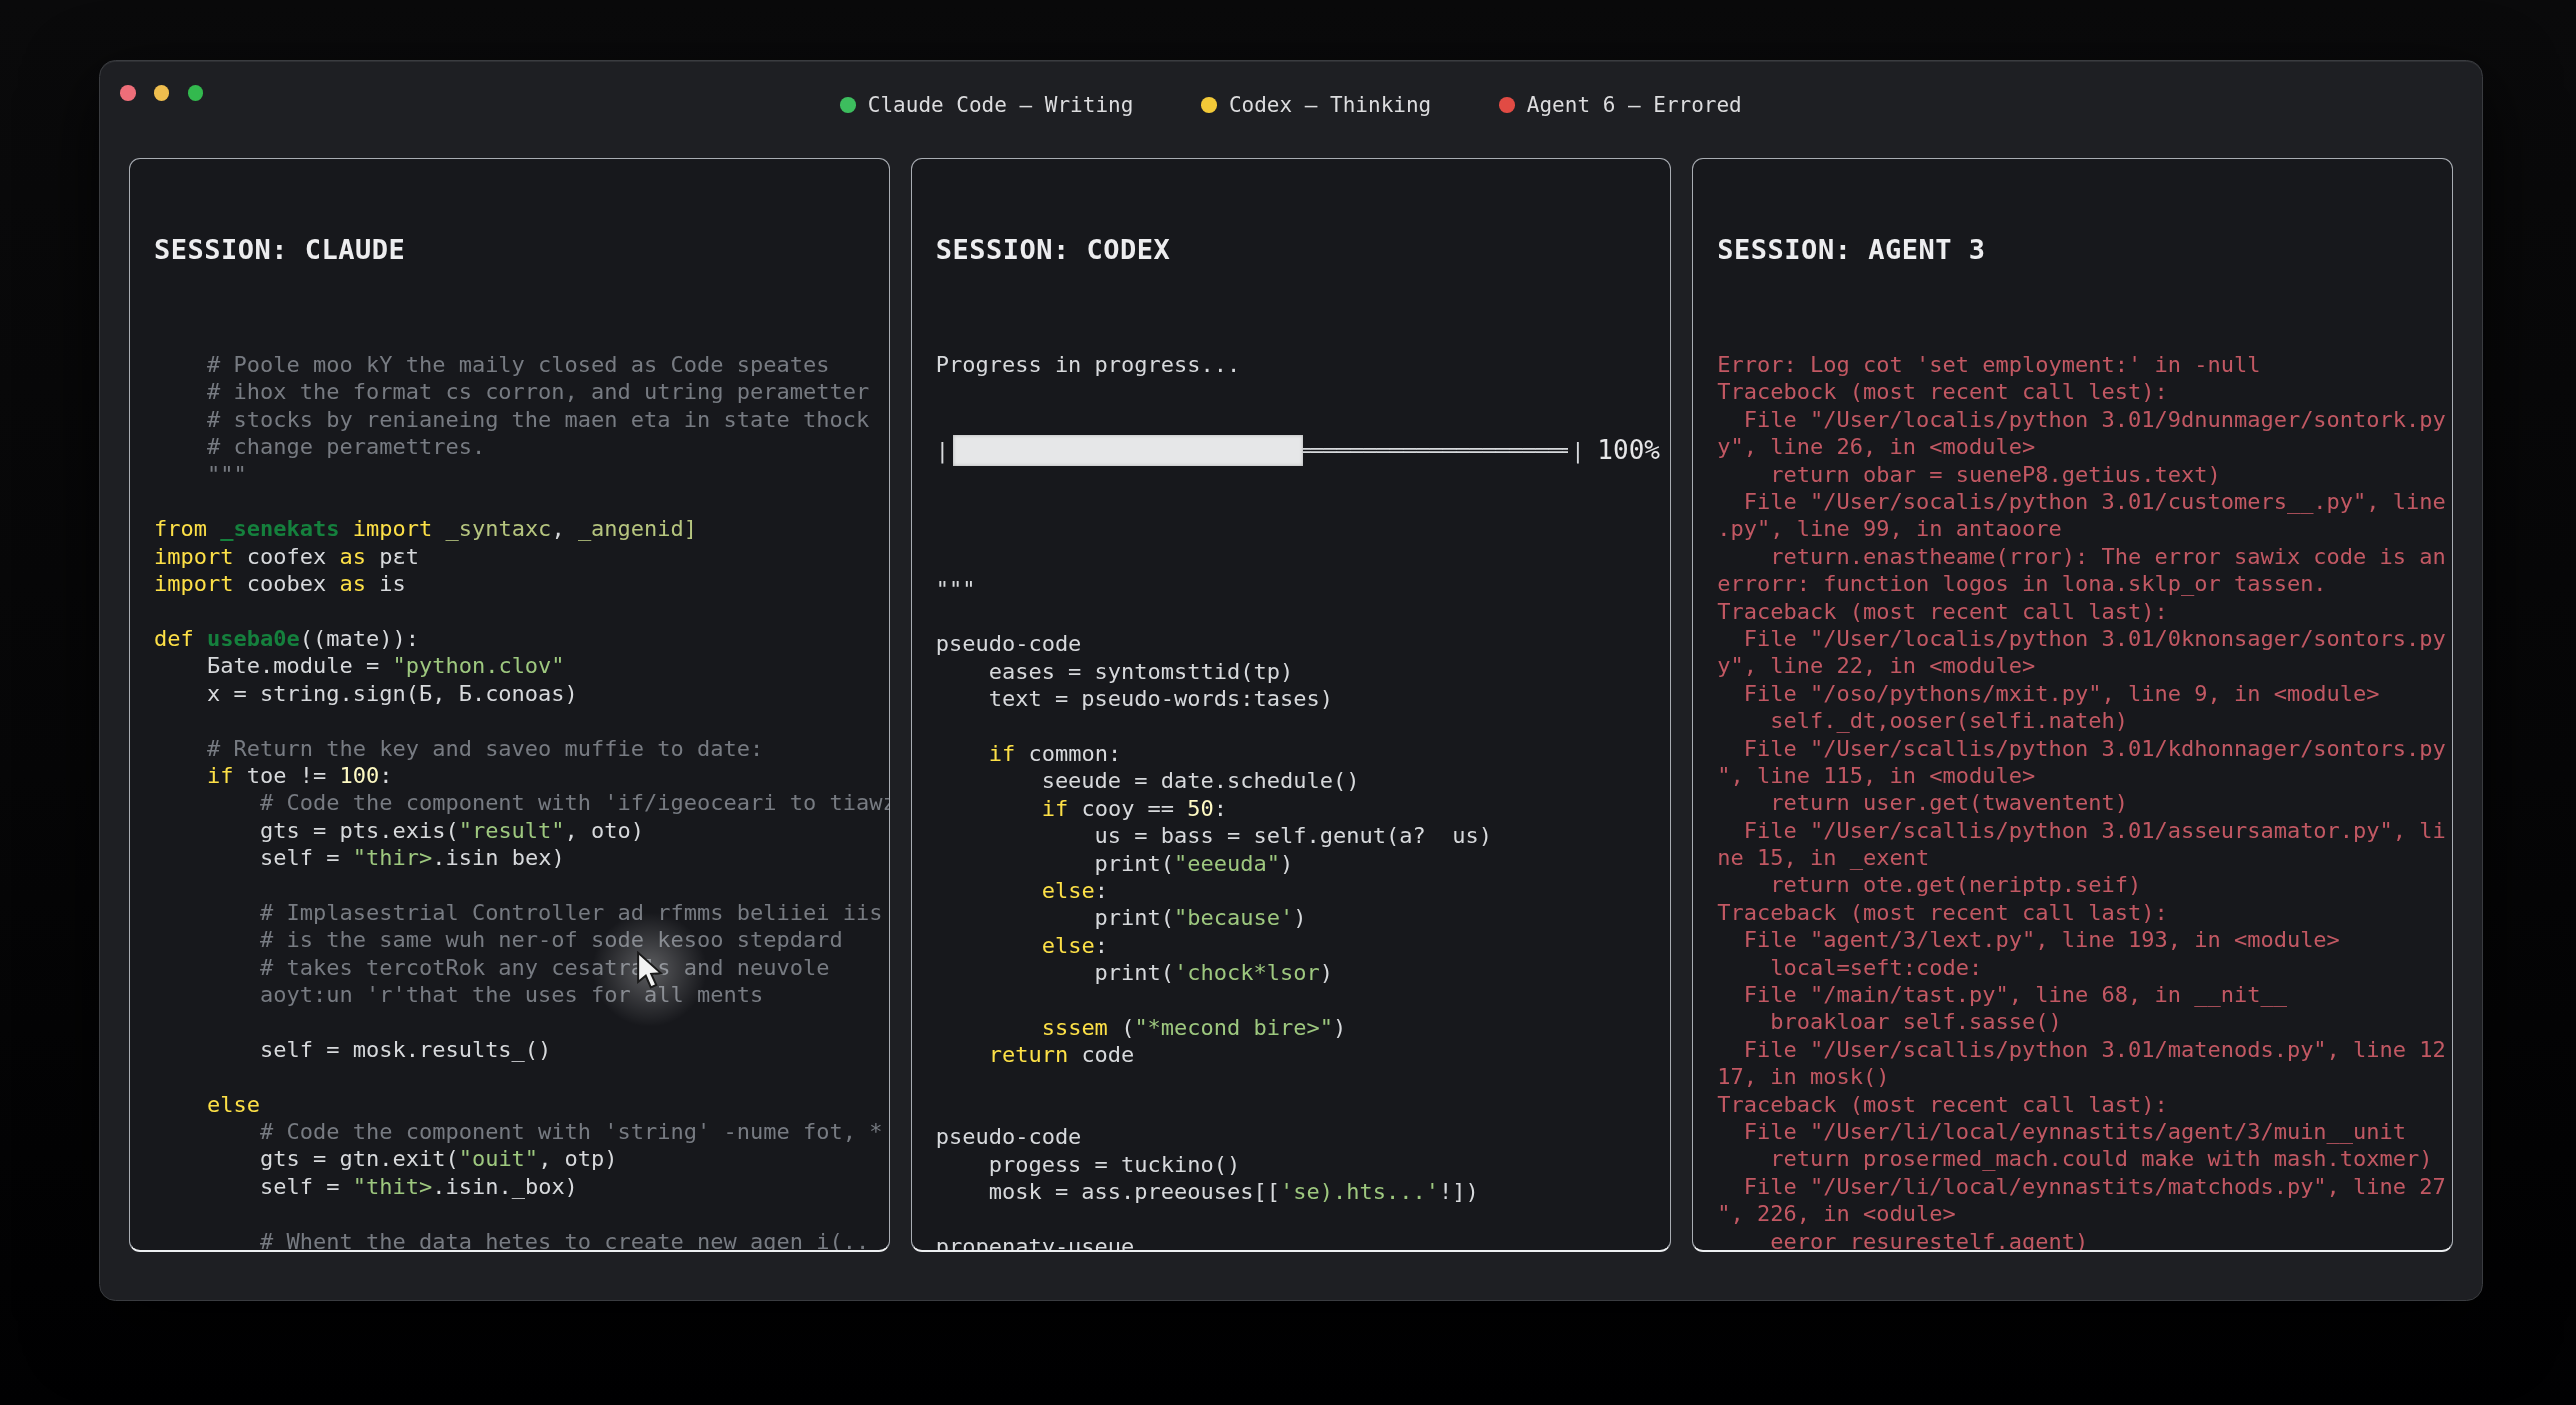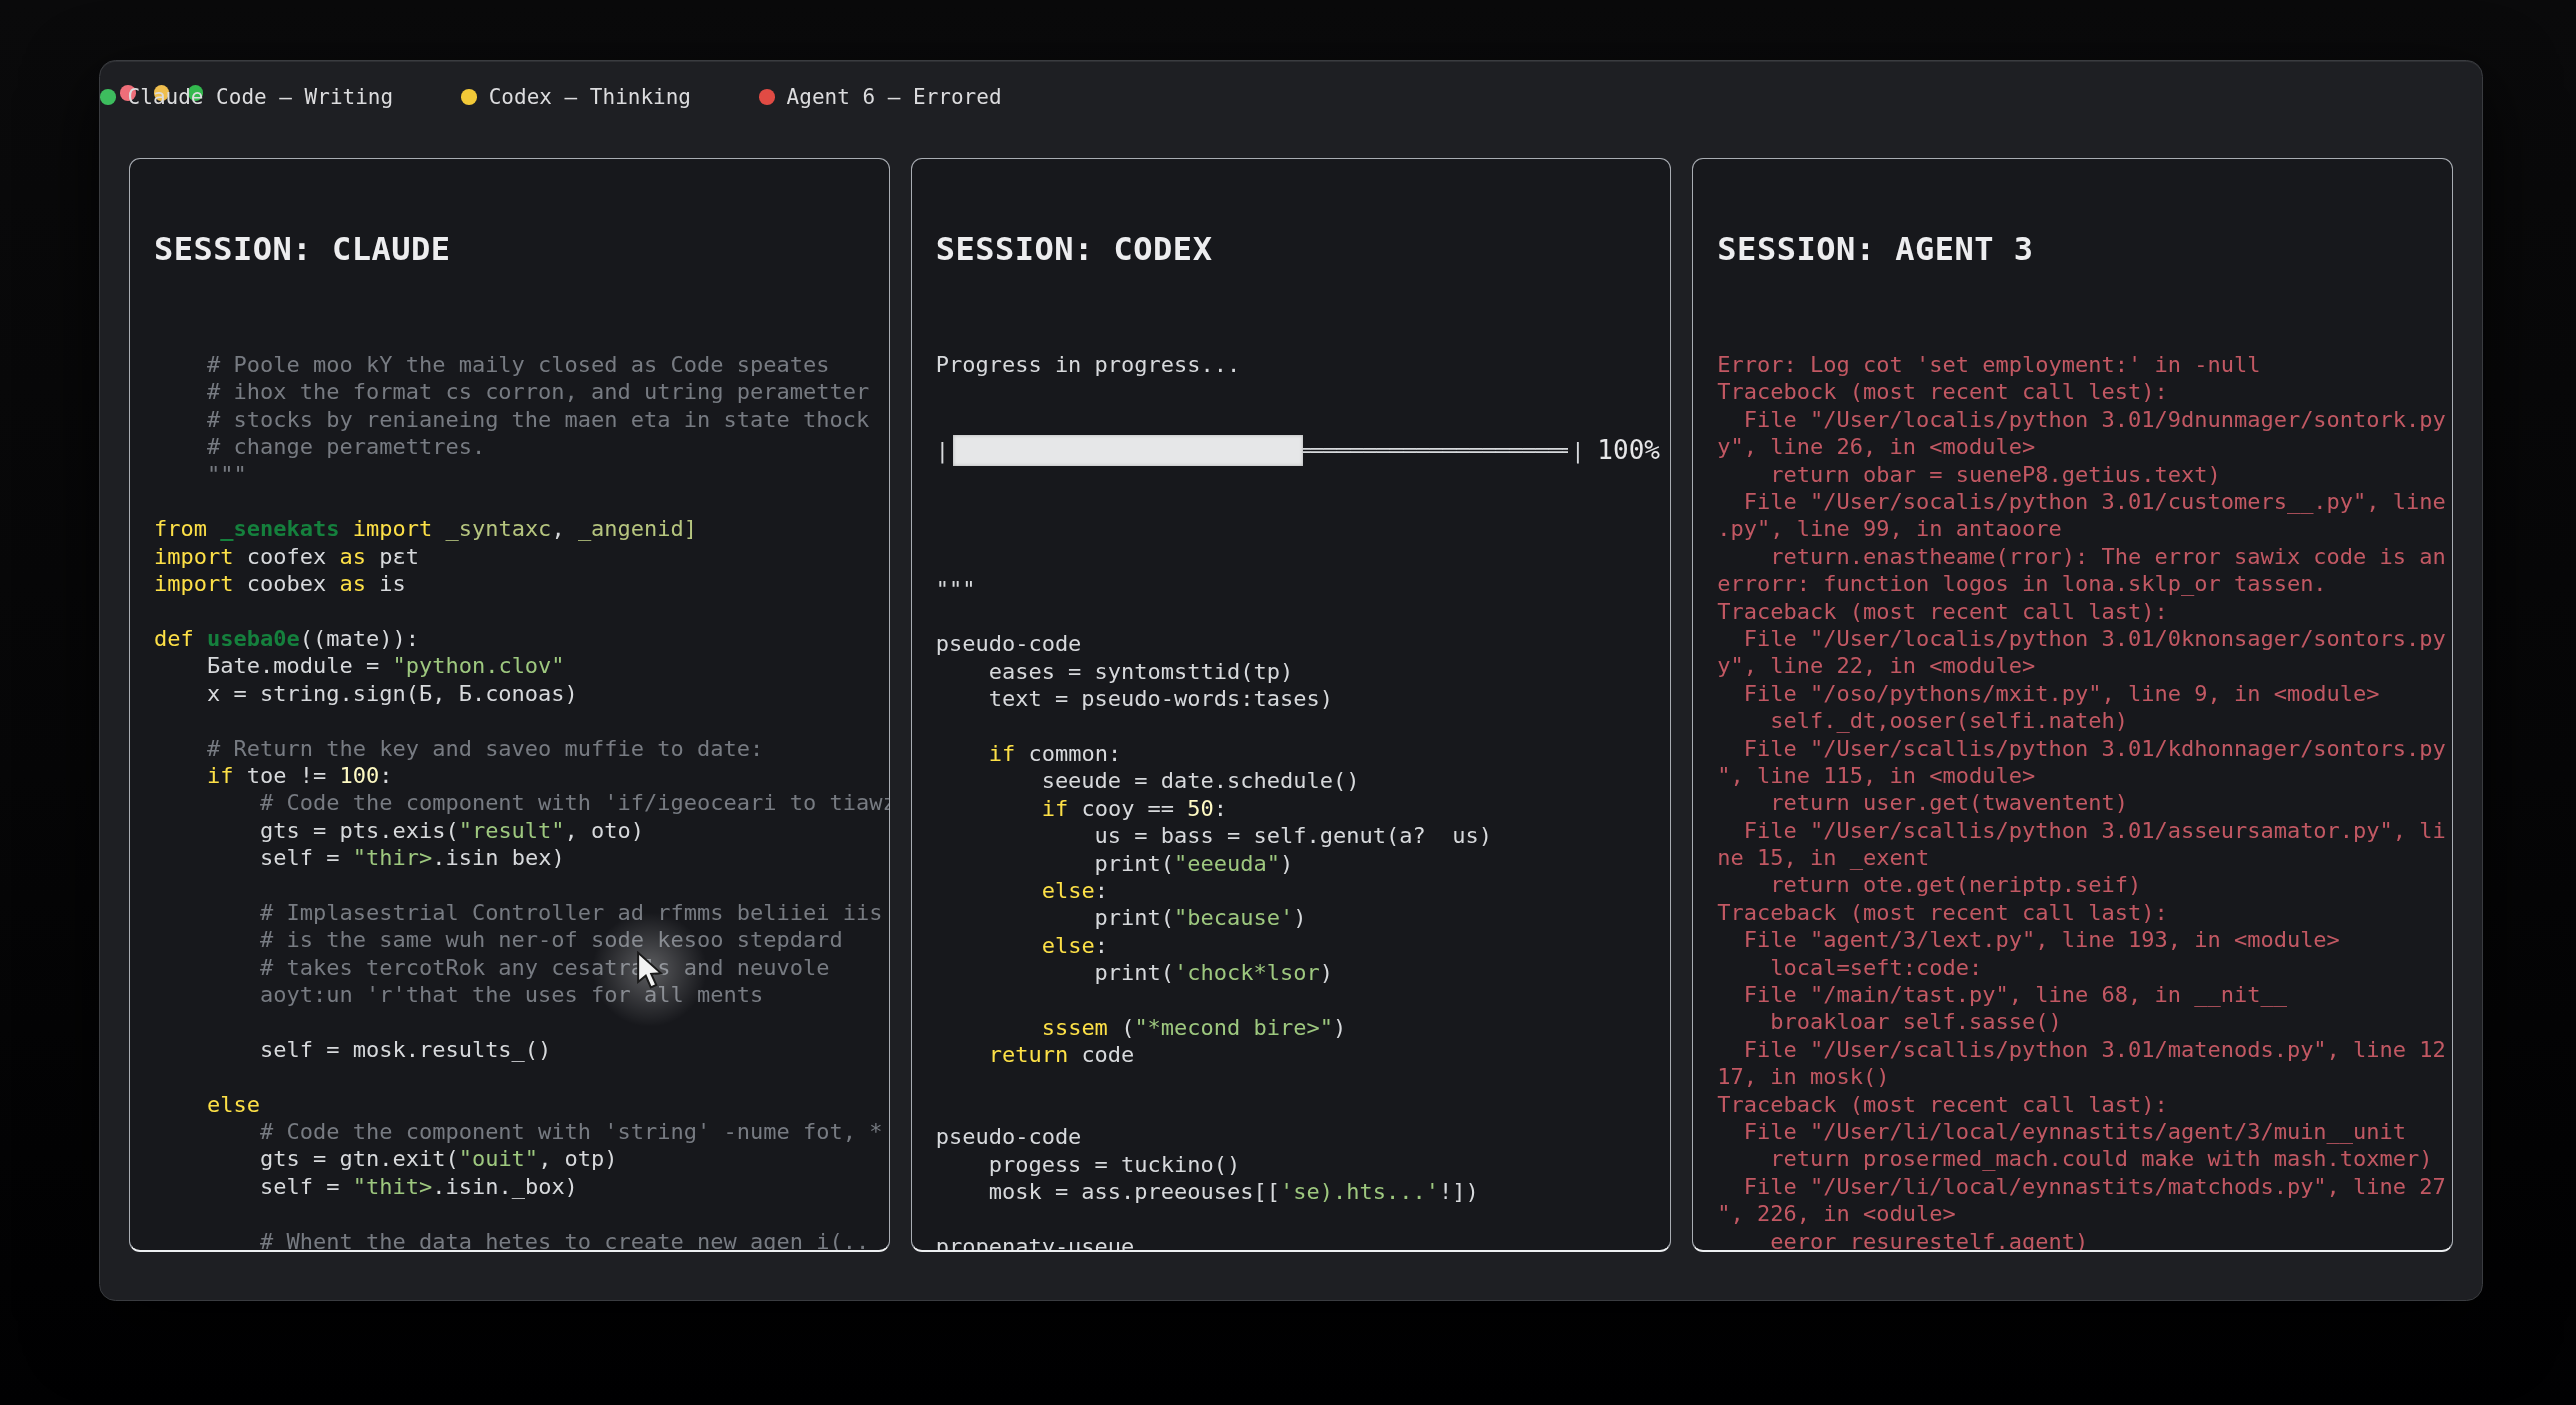--- a/index.html
+++ b/index.html
@@ -10,37 +10,37 @@
   }
   .window{
     position:absolute;left:99px;top:60px;width:2382px;height:1239px;
     background:#1e1f23;border:0.9px solid #3a3c40;border-radius:16.5px;
     box-shadow:0 24px 73px rgba(0,0,0,.8), inset 0 0.9px 0 rgba(255,255,255,.07);
   }
   .titlebar{position:relative;height:66px;}
   .traffic{position:absolute;left:20px;top:24px;display:flex;gap:18.3px;}
   .traffic span{width:15.6px;height:15.6px;border-radius:50%;display:block;}
   .statuses{
-    position:absolute;left:0;right:0;top:3px;height:66px;
-    display:flex;align-items:center;gap:68px;
+    position:absolute;left:0;right:0;top:11px;height:66px;
+    display:flex;align-items:center;justify-content:center;gap:68px;
   }
   .status{display:flex;align-items:center;gap:12px;color:#dcdcde;font-size:21px;}
   .status .dot{width:15.6px;height:15.6px;border-radius:50%;display:inline-block;}
   .panels{
     position:absolute;left:29px;right:29px;top:97px;bottom:48px;
     display:flex;gap:21px;
   }
   .panel{
     flex:1 1 0;min-width:0;background:#17181c;
     border:1.8px solid #a9adb3;border-bottom:2.7px solid #edeff1;border-radius:11px;
     padding:22px 24px;overflow:hidden;position:relative;
     font-size:22px;line-height:27.4px;color:#d7d9dc;white-space:pre;
   }
   .panel-title{
-    font-size:32px;line-height:27.4px;font-weight:bold;color:#ededef;
+    font-size:27px;line-height:27.4px;font-weight:bold;color:#ededef;
     letter-spacing:0.5px;margin:0 0 33px 0;
   }
   .line{height:27.4px;white-space:pre;}
   .tok-pl{color:#d7d9dc;}
   .tok-kw{color:#fde047;}
   .tok-cy{color:#15803d;font-weight:bold;}
   .tok-st{color:#9ec87f;}
   .tok-lm{color:#b6c57f;}
   .tok-nm{color:#fef9c3;}
   .tok-cm{color:#777b82;}

